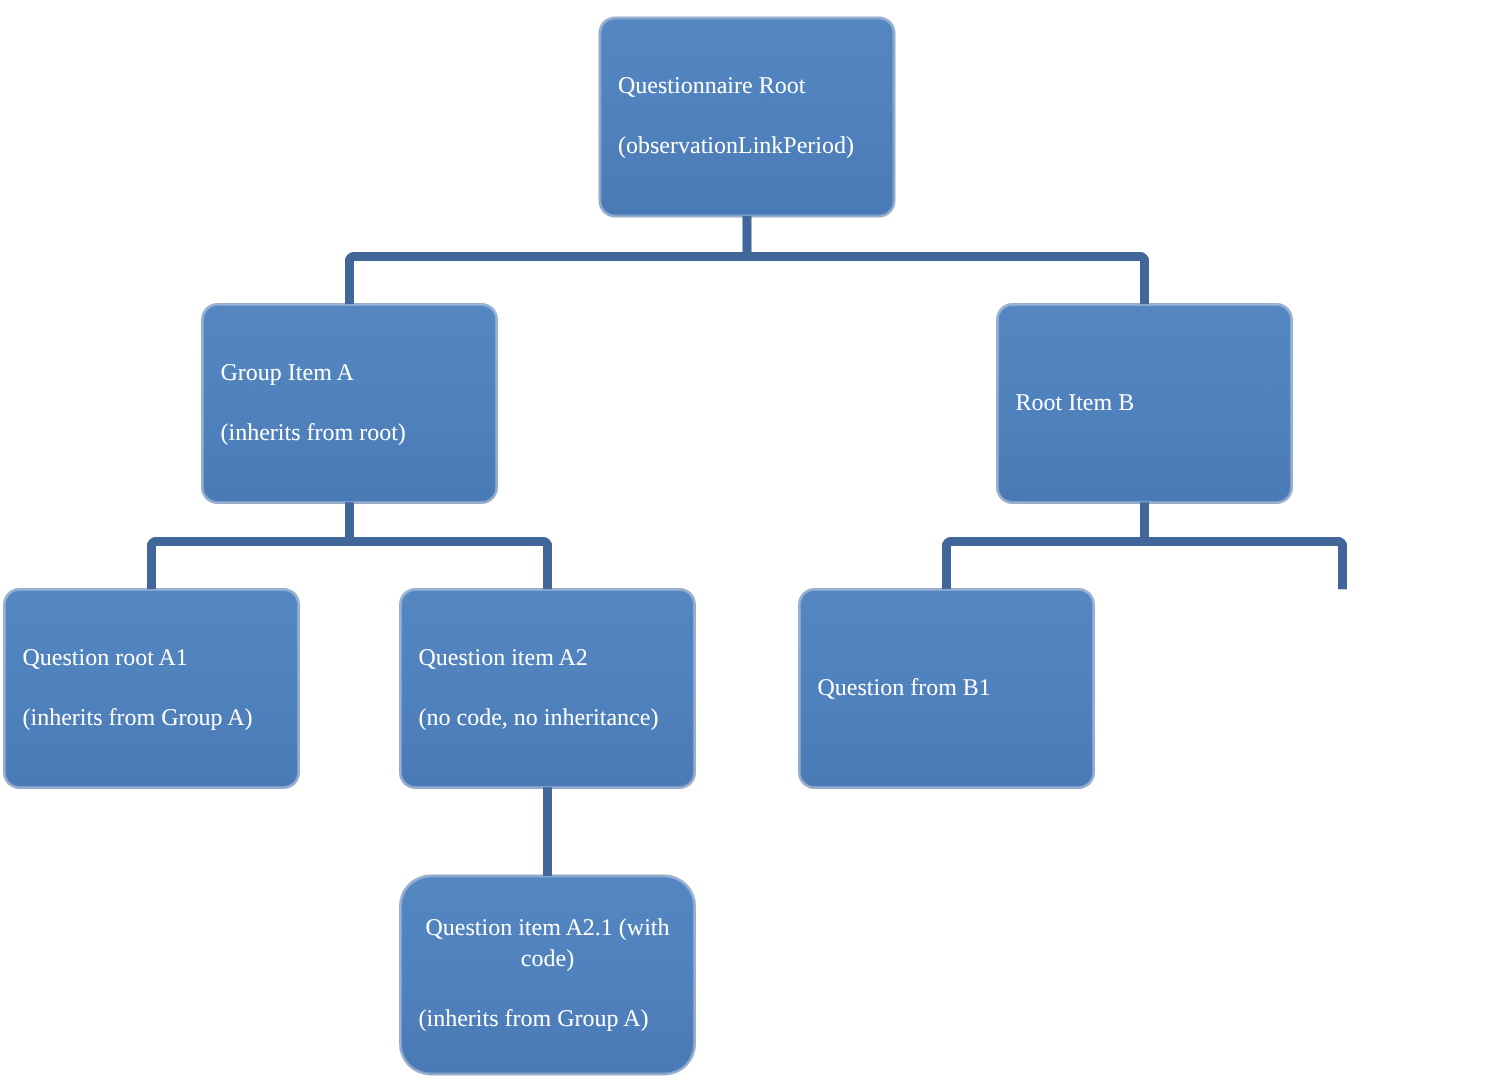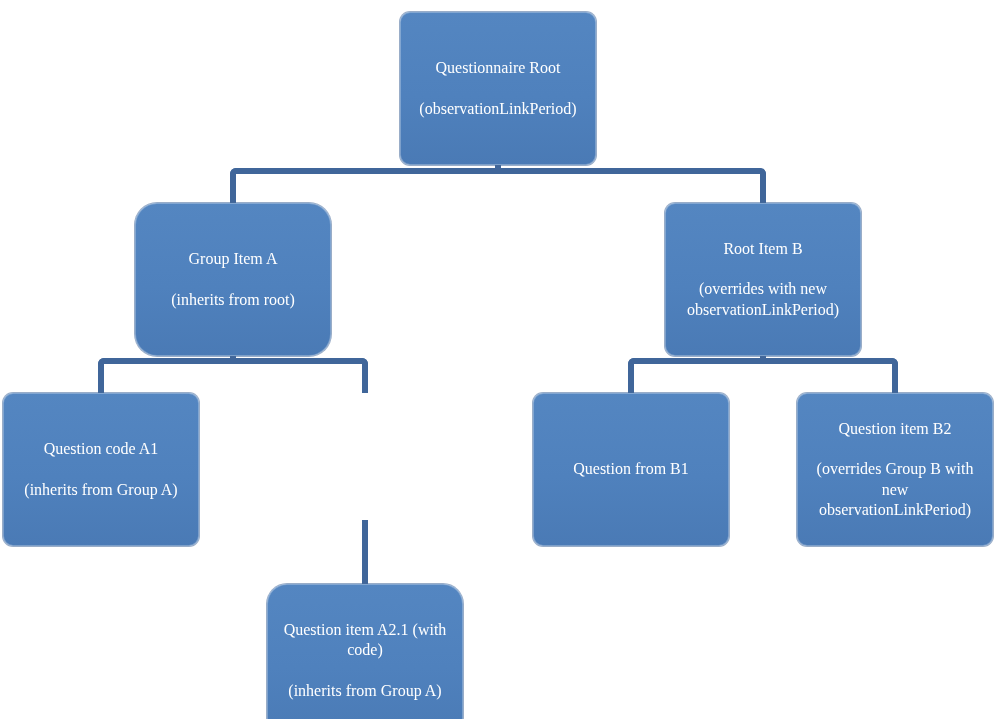--- a/index.html
+++ b/index.html
@@ -11,28 +11,28 @@
     position: relative;
     width: 1005px;
     height: 719px;
     background: var(--bg, #ffffff);
     font-family: "Liberation Serif", "DejaVu Serif", serif;
     overflow: hidden;
   }
   .node {
     position: absolute;
     width: 196px;
-    height: 153px;
+    height: 132px;
     background: linear-gradient(180deg, var(--box-fill-light, #5486c1) 0%, var(--box-fill, #4F81BD) 55%, var(--box-fill-dark, #4a7ab5) 100%);
     border-radius: 10px;
     box-shadow: inset 0 0 0 1px rgba(255,255,255,0.28), 0 0 0 1px rgba(70,105,155,0.55);
     color: var(--text-color, #ffffff);
     display: flex;
     flex-direction: column;
-    align-items: center;
+    align-items: flex-start;
     justify-content: center;
     text-align: center;
     padding: 8px 12px;
     box-sizing: border-box;
   }
   .node .title {
     font-size: 16px;
     line-height: 1.28;
   }
   .node .subtitle {
@@ -68,43 +68,42 @@
   <div class="seg" style="left:760px; top:330px; width:6px;  height:31px;"></div>
   <div class="fork" style="left:628px; top:358px; width:270px; height:35px;"></div>
 
   <div class="seg" style="left:362px; top:520px; width:6px;  height:65px;"></div>
 
   <div class="node" style="left:400px; top:12px;">
     <div class="title">Questionnaire Root</div>
     <div class="subtitle">(observationLinkPeriod)</div>
   </div>
 
-  <div class="node" style="left:135px; top:203px;border-radius:22px;">
+  <div class="node" style="left:135px; top:203px;">
     <div class="title">Group Item A</div>
     <div class="subtitle">(inherits from root)</div>
   </div>
 
   <div class="node" style="left:665px; top:203px;">
     <div class="title">Root Item B</div>
-    <div class="subtitle">(overrides with new observationLinkPeriod)</div>
   </div>
 
   <div class="node" style="left:3px;   top:393px;">
-    <div class="title">Question code A1</div>
+    <div class="title">Question root A1</div>
     <div class="subtitle">(inherits from Group A)</div>
   </div>
 
+  <div class="node" style="left:267px; top:393px;">
+    <div class="title">Question item A2</div>
+    <div class="subtitle">(no code, no inheritance)</div>
+  </div>
 
   <div class="node" style="left:533px; top:393px;">
     <div class="title">Question from B1</div>
   </div>
 
-  <div class="node" style="left:797px; top:393px;">
-    <div class="title">Question item B2</div>
-    <div class="subtitle">(overrides Group B with new observationLinkPeriod)</div>
-  </div>
 
   <div class="node" style="left:267px; top:584px;border-radius:20px;">
     <div class="title">Question item A2.1 (with code)</div>
     <div class="subtitle">(inherits from Group A)</div>
   </div>
 
 </div>
 
 </body></html>

